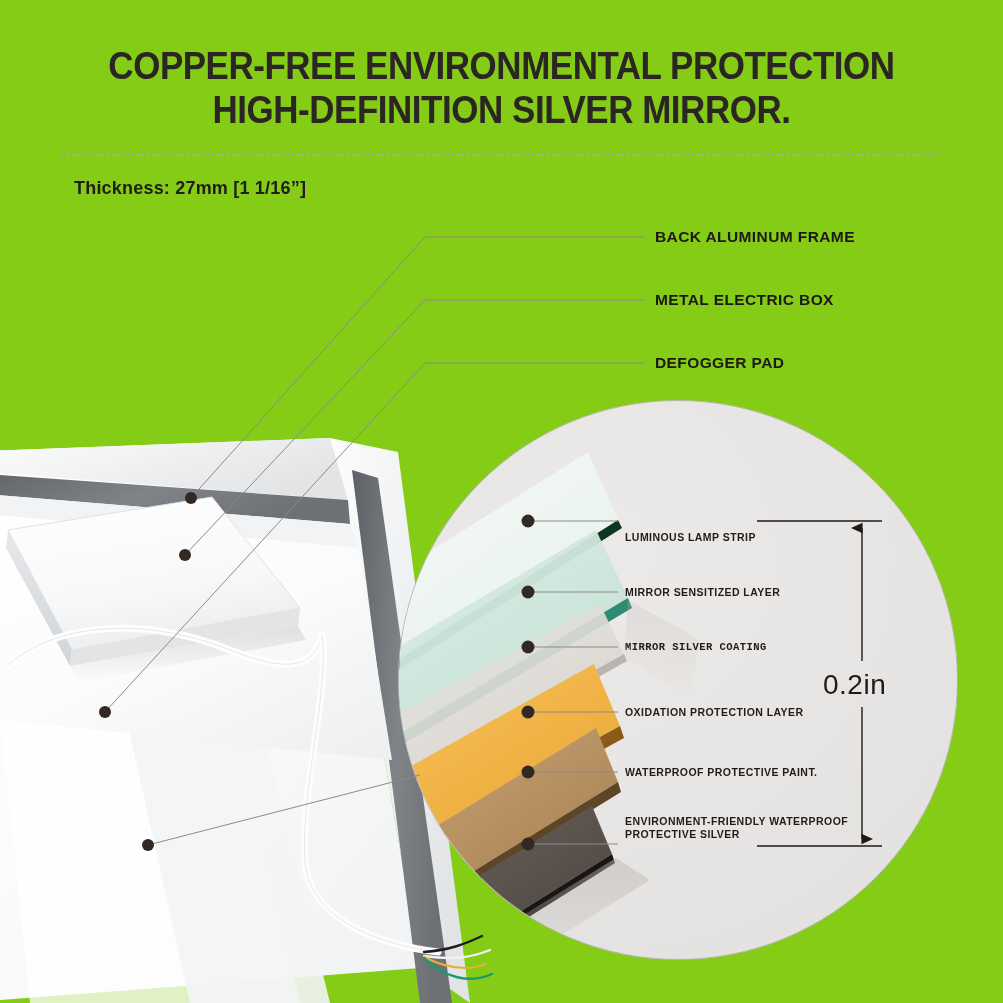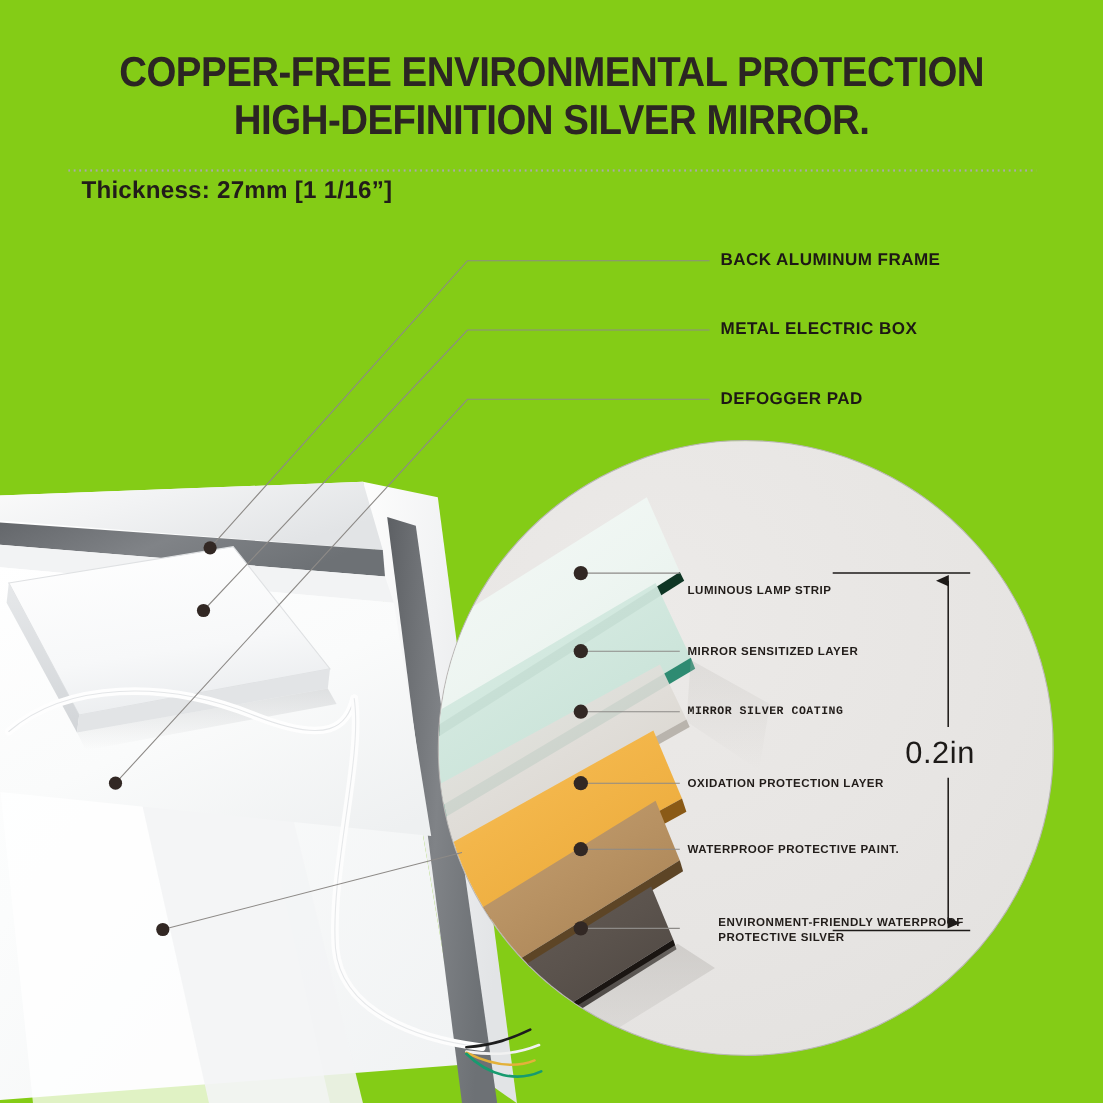--- a/index.html
+++ b/index.html
@@ -45,24 +45,24 @@
     width: 880px;
     height: 2px;
     background-image: linear-gradient(to right, #aaaaaa 0 2px, rgba(255,255,255,0) 2px 5px);
     background-size: 5px 2px;
     background-repeat: repeat-x;
   }
 
   #thickness-label {
     position: absolute;
     left: 74px;
-    top: 160px;
+    top: 178px;
     color: #221c1a;
     font-weight: bold;
-    font-size: 22px;
+    font-size: 18px;
     letter-spacing: 0.2px;
     white-space: nowrap;
   }
 
   
   .svg-layer {
     position: absolute;
     left: 0;
     top: 0;
     width: 1003px;
@@ -330,21 +330,21 @@
 
     <line x1="534" y1="844" x2="618" y2="844" stroke="#8d8a87" stroke-width="1"></line>
     <circle cx="528" cy="844" r="6.5" fill="#322824"></circle>
   </svg>
 
   <div class="layer-label" style="left:625px; top:515px;margin-top:16px;">LUMINOUS LAMP STRIP</div>
   <div class="layer-label" style="left:625px; top:586px;">MIRROR SENSITIZED LAYER</div>
   <div class="layer-label" style="left:625px; top:641px;font-family:Liberation Mono, monospace;">MIRROR SILVER COATING</div>
   <div class="layer-label" style="left:625px; top:706px;">OXIDATION PROTECTION LAYER</div>
   <div class="layer-label" style="left:625px; top:766px;">WATERPROOF PROTECTIVE PAINT.</div>
-  <div class="layer-label" style="left:625px; top:833px;margin-left:28px;">
+  <div class="layer-label" style="left:625px; top:815px;">
     <span>ENVIRONMENT-FRIENDLY WATERPROOF</span><br>
     <span>PROTECTIVE SILVER</span>
   </div>
 
   <svg class="svg-layer" viewBox="0 0 1003 1003" xmlns="http://www.w3.org/2000/svg">
     <defs>
       <marker id="arrowUp" markerWidth="9" markerHeight="9" refX="4.5" refY="8" orient="auto">
         <path d="M 4.5,0 L 0.8,8.4 L 8.2,8.4 Z" fill="#1d1a18"></path>
       </marker>
       <marker id="arrowDown" markerWidth="9" markerHeight="9" refX="4.5" refY="8" orient="auto">

